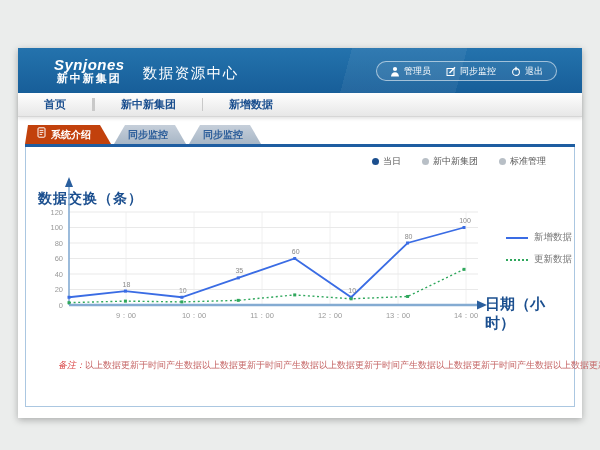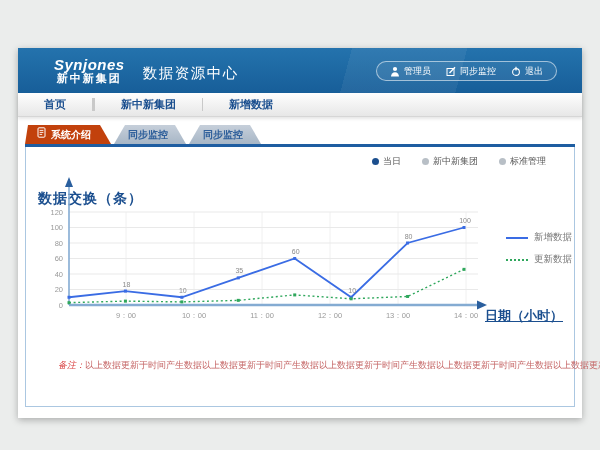--- a/index.html
+++ b/index.html
@@ -43,21 +43,21 @@
 
   .panel { position:relative; border:1px solid #abc7e1; border-top:none; height:260px; background:#fff; }
 
   
   .filters { position:absolute; top:8px; right:28px; display:flex; gap:21px; }
   .radio { display:flex; align-items:center; gap:4px; font-size:9px; color:#555; cursor:pointer; }
   .dot { width:7px; height:7px; border-radius:50%; background:#b8bfc6; }
   .radio.sel .dot { background:#1c4f8e; }
 
   .ylabel { position:absolute; left:12px; top:23px; font-size:14px; font-weight:bold; color:#1b4f8f; letter-spacing:1px;margin-top:20px; }
-  .xlabel { position:absolute; left:459px; top:160px; font-size:13px; font-weight:bold; color:#1b4f8f;text-decoration:underline; }
+  .xlabel { position:absolute; left:459px; top:148px; font-size:15px; font-weight:bold; color:#1b4f8f; }
   .chart-wrap { position:absolute; left:0; top:23px; width:480px; height:165px; }
 
   
   .legend { position:absolute; left:480px; top:84px; display:flex; flex-direction:column; gap:9px; }
   .lg-row { display:flex; align-items:center; gap:6px; font-size:9.5px; color:#777; cursor:pointer; }
   .lg-line { width:22px; height:0; border-top-width:2px; }
   .lg-line.s0 { border-top-style:solid; }
   .lg-line.s1 { border-top-style:dotted; }
 
   .note { position:absolute; left:32px; top:212px; font-size:9px; color:#c56565; white-space:nowrap; }

